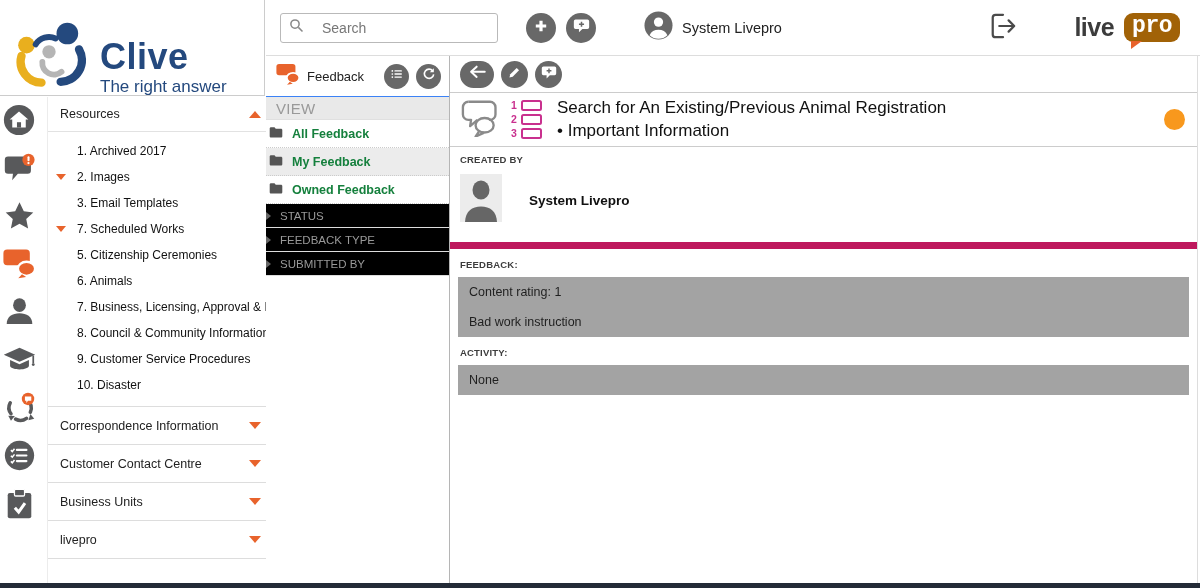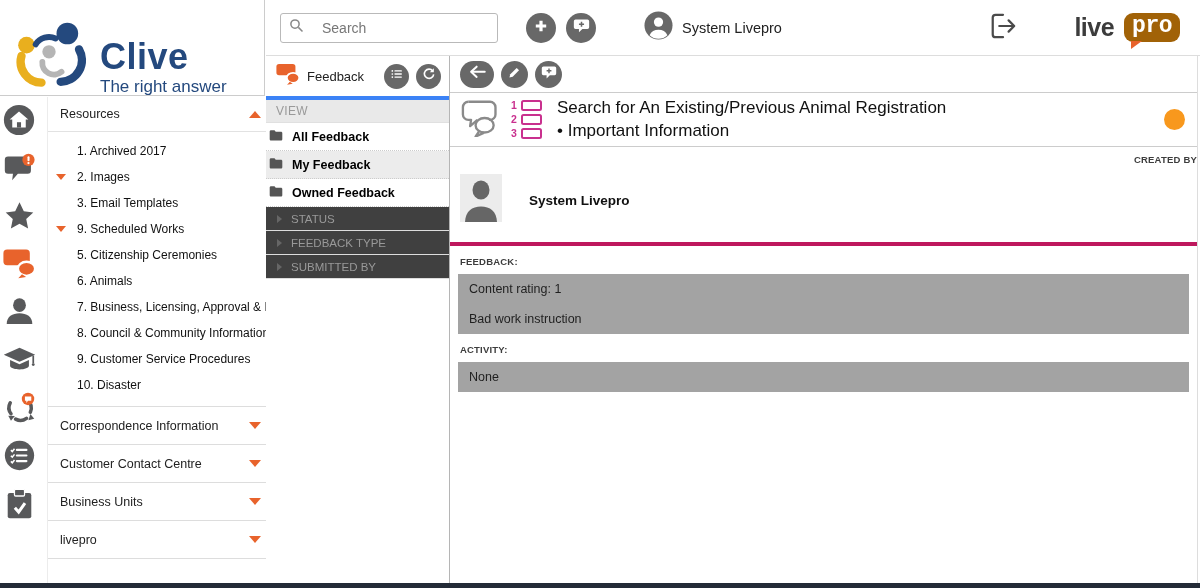--- a/index.html
+++ b/index.html
@@ -61,47 +61,47 @@
   .accordion-row{height:37px;border-bottom:1px solid #ddd;display:flex;align-items:center;
     padding:0 12px;font-size:12.5px;color:#222;cursor:pointer;}
   .accordion-row .caret-down-orange{margin-left:auto;}
 
   
   .feedback-panel{position:absolute;left:266px;top:56px;width:183px;bottom:5px;background:#fff;box-sizing:border-box;}
   .fb-header{height:40px;display:flex;align-items:center;padding:0 8px 0 10px;gap:7px;}
   .fb-title{font-size:13px;color:#222;margin-right:auto;}
   .small-circle-btn{width:25px;height:25px;border-radius:50%;background:#686868;
     display:flex;align-items:center;justify-content:center;cursor:pointer;flex:0 0 auto;}
-  .section-head{height:22px;background:#e9e9e9;border-top:4px solid #3b82f6;border-bottom:1px solid #e0e0e0;
-    color:#999;font-size:12px;display:flex;align-items:center;padding-left:10px;letter-spacing:.3px;}
+  .section-head{height:22px;background:#e9e9e9;border-top:1px solid #3b82f6;border-bottom:1px solid #e0e0e0;
+    color:#999;font-size:15px;display:flex;align-items:center;padding-left:10px;letter-spacing:.3px;}
   .view-row{height:27px;display:flex;align-items:center;padding-left:3px;gap:9px;
-    border-bottom:1px dotted #ccc;font-size:12.5px;font-weight:700;color:#000000;cursor:pointer;background:#fff;}
+    border-bottom:1px dotted #ccc;font-size:12.5px;font-weight:700;color:#15803d;cursor:pointer;background:#fff;}
   .view-row.selected{background:#ececec;}
-  .filter-row{height:23px;background:#404040;border-bottom:1px solid #ddd;color:#999;
-    font-size:11.5px;display:flex;align-items:center;padding-left:11px;gap:9px;cursor:pointer;}
+  .filter-row{height:23px;background:#000000;border-bottom:1px solid #ddd;color:#999;
+    font-size:11.5px;display:flex;align-items:center;gap:9px;cursor:pointer;}
   .caret-right-gray{width:0;height:0;border-top:4.5px solid transparent;border-bottom:4.5px solid transparent;
     border-left:5.5px solid #666;flex:0 0 auto;}
 
   
   .main-panel{position:absolute;left:449px;top:56px;width:749px;bottom:5px;box-sizing:border-box;
     border-left:1px solid #b5b5b5;border-right:1px solid #ddd;background:#fff;overflow:hidden;}
   .toolbar{height:36px;display:flex;align-items:center;gap:7px;padding-left:10px;}
   .back-btn{width:34px;height:27px;border-radius:14px;background:#686868;
     display:flex;align-items:center;justify-content:center;cursor:pointer;}
   .tool-circle{width:27px;height:27px;border-radius:50%;background:#686868;
     display:flex;align-items:center;justify-content:center;cursor:pointer;}
   .title-card{border-top:1px solid #ccc;border-bottom:1px solid #ccc;height:53px;
     display:flex;align-items:center;padding:0 12px 0 10px;gap:9px;}
   .ol-icon{display:flex;flex-direction:column;gap:3px;}
   .ol-row{display:flex;align-items:center;}
   .ol-num{color:#C9308E;font-size:10.5px;font-weight:700;width:7px;line-height:1;}
   .ol-box{width:17px;height:7px;border:2px solid #C9308E;border-radius:2.5px;margin-left:3px;}
   .title-text{font-size:17px;color:#111;line-height:1.32;margin-left:6px;}
   .status-dot{width:21px;height:21px;border-radius:50%;background:#F8981D;margin-left:auto;flex:0 0 auto;}
-  .created-block{border-bottom:4px solid #be185d;padding:7px 0 16px 10px;text-align:right;}
+  .created-block{border-bottom:7px solid #be185d;padding:7px 0 16px 10px;}
   .mini-label{font-size:9.5px;font-weight:700;color:#3d3d3d;letter-spacing:.2px;}
   .created-row{display:flex;align-items:center;gap:27px;margin-top:9px;}
   .created-name{font-size:13.5px;font-weight:700;color:#111;}
   .section-label{padding:10px 0 2px 10px;}
   .gray-box{background:#a3a3a3;margin:5px 8px 0 8px;padding:0 11px;}
   .gray-line{font-size:12.5px;color:#1f1f1f;padding:8px 0;}
 
   .bottom-strip{position:absolute;left:0;bottom:0;width:100%;height:5px;background:#232b37;}
 </style>
 </head>
@@ -298,21 +298,21 @@
           <span class="tree-label">2. Images</span>
         </div>
 
         <div class="tree-item">
           <span class="tree-caret"></span>
           <span class="tree-label">3. Email Templates</span>
         </div>
 
         <div class="tree-item">
           <span class="tree-caret on"></span>
-          <span class="tree-label">9. Scheduled Works</span>
+          <span class="tree-label">7. Scheduled Works</span>
         </div>
 
         <div class="tree-item">
           <span class="tree-caret"></span>
           <span class="tree-label">5. Citizenship Ceremonies</span>
         </div>
 
         <div class="tree-item">
           <span class="tree-caret"></span>
           <span class="tree-label">6. Animals</span>

